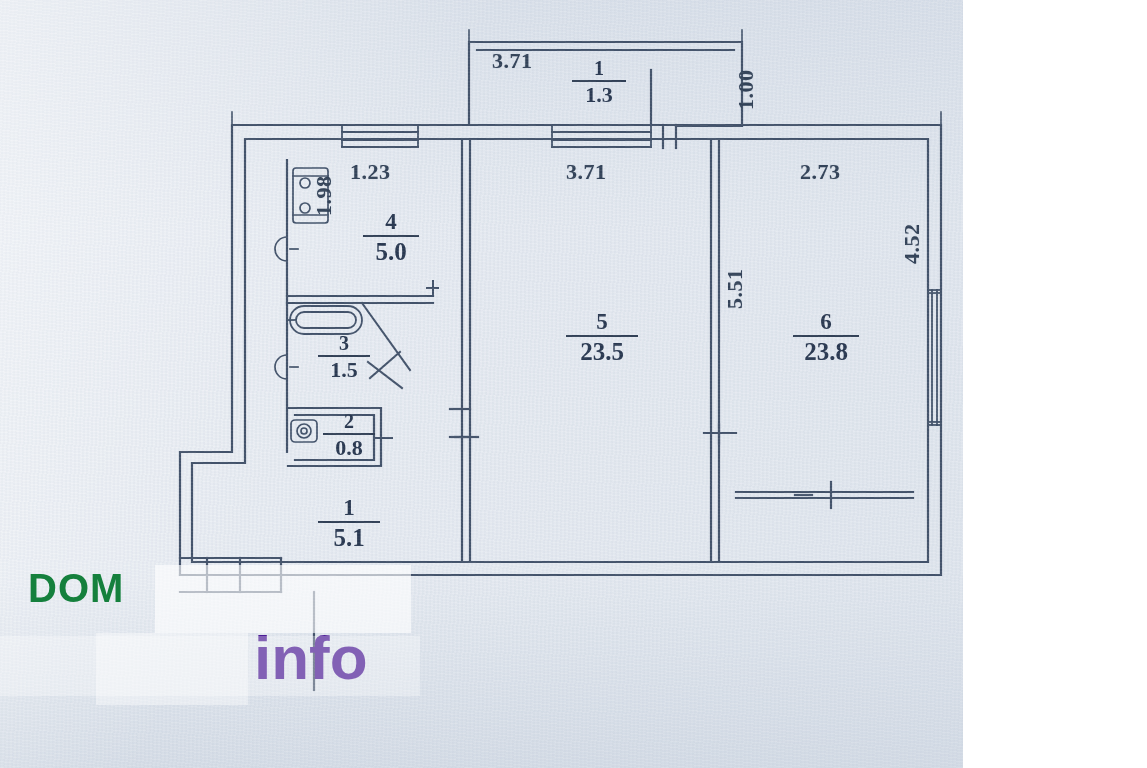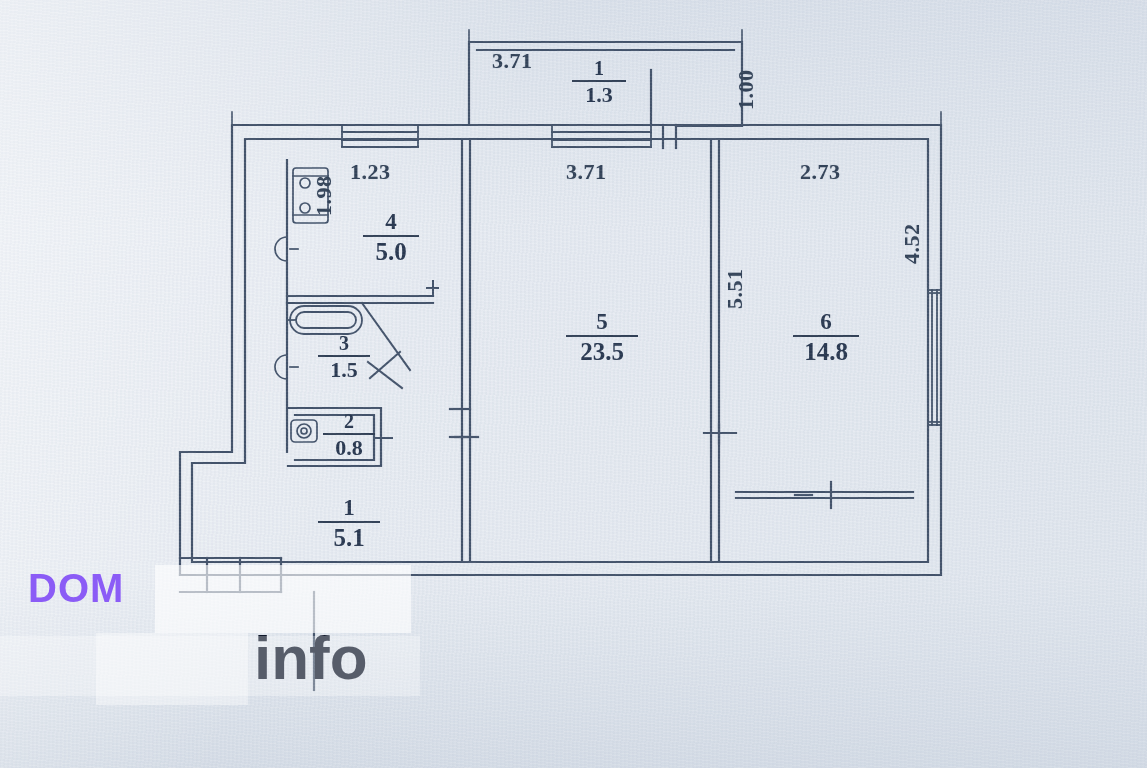--- a/index.html
+++ b/index.html
@@ -2,21 +2,21 @@
 <html><head>
 <meta charset="utf-8">
 <style>
   html, body {
     margin: 0;
     padding: 0;
     background: #ffffff;
   }
   #stage {
     position: relative;
-    width: 1147px;
+    width: 963px;
     height: 768px;
     overflow: hidden;
     background: #e9edf2;
     font-family: "Liberation Serif", serif;
   }
   
   #paper {
     position: absolute;
     inset: 0;
     background:
@@ -82,21 +82,21 @@
   .roomlabel.small .num { font-size: 20px; }
   .roomlabel.small .area { font-size: 22px; }
 
   
   #wm-dom {
     position: absolute;
     left: 28px; top: 566px;
     font-family: "Liberation Sans", sans-serif;
     font-weight: 700;
     font-size: 40px;
-    color: #8b5cf6;
+    color: #15803d;
     letter-spacing: 1px;
     z-index: 6;
   }
   #wm-plate {
     position: absolute;
     left: 155px; top: 565px;
     width: 256px; height: 68px;
     background: rgba(255,255,255,0.62);
     z-index: 5;
   }
@@ -116,21 +116,21 @@
     color: #c3cdda;
     letter-spacing: -1px;
     z-index: 4;
   }
   #wm-info {
     position: absolute;
     left: 254px; top: 622px;
     font-family: "Liberation Sans", sans-serif;
     font-weight: 700;
     font-size: 62px;
-    color: #0f172a;
+    color: #4c1d95;
     letter-spacing: 0px;
     z-index: 4;
   }
   #wm-band {
     position: absolute;
     left: 0px; top: 636px;
     width: 420px; height: 60px;
     background: rgba(255,255,255,0.30);
     z-index: 5;
   }
@@ -330,21 +330,21 @@
 
   <div class="roomlabel" style="left:566px; top:310px; width:72px;">
     <span class="num">5</span>
     <span class="rule"></span>
     <span class="area">23.5</span>
   </div>
 
   <div class="roomlabel" style="left:793px; top:310px; width:66px;">
     <span class="num">6</span>
     <span class="rule"></span>
-    <span class="area">14.8</span>
+    <span class="area">23.8</span>
   </div>
 
   <div class="roomlabel" style="left:318px; top:496px; width:62px;">
     <span class="num">1</span>
     <span class="rule"></span>
     <span class="area">5.1</span>
   </div>
 
   <div id="wm-info">info</div>
   <div id="wm-band"></div>

